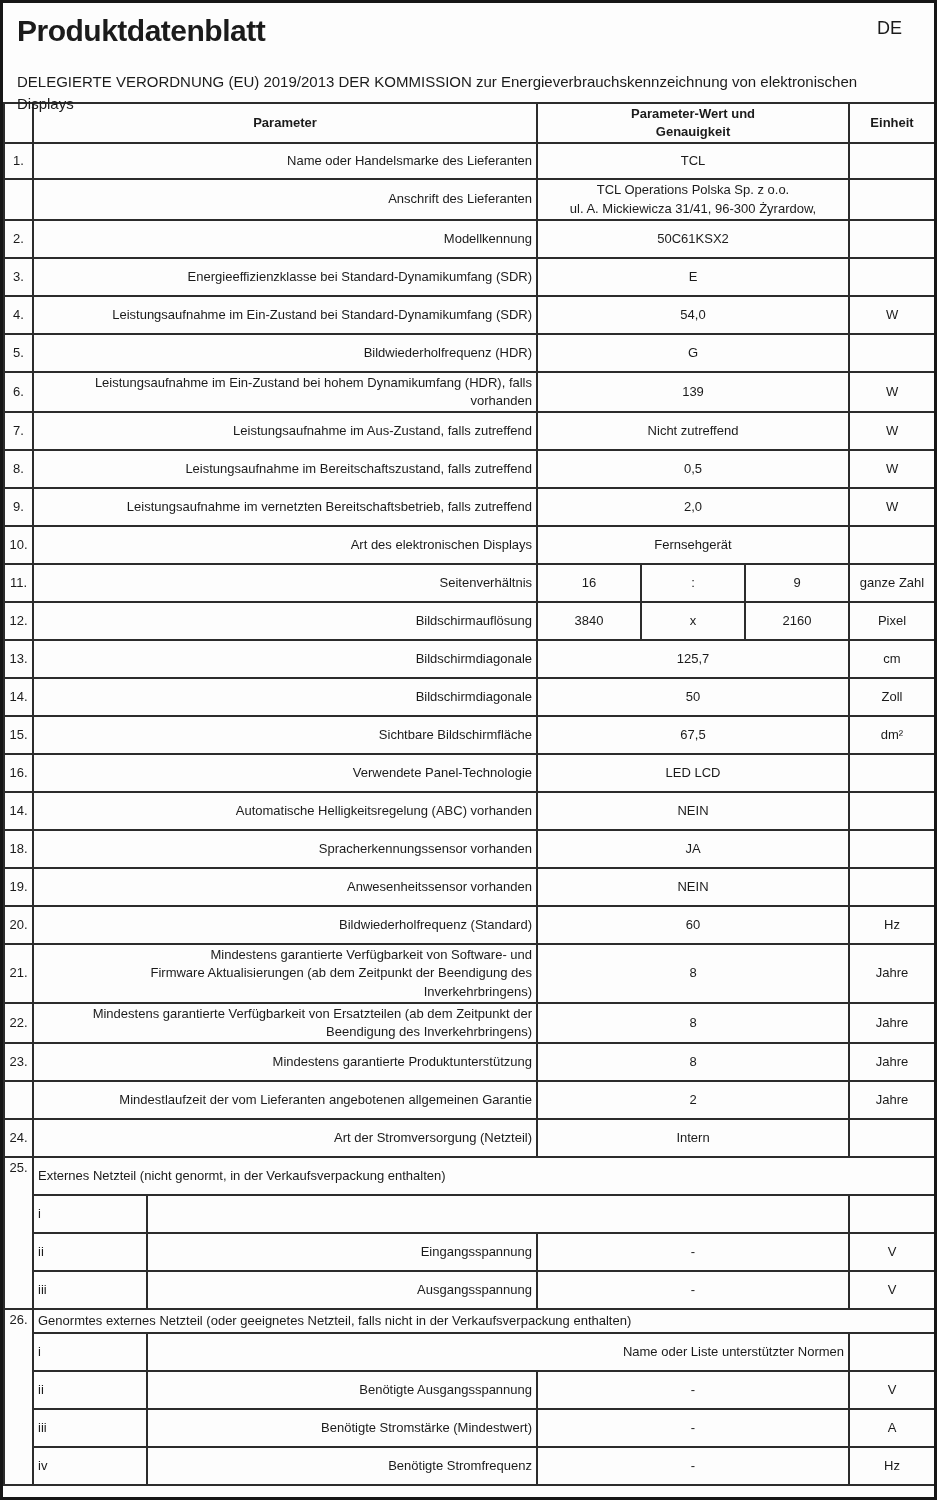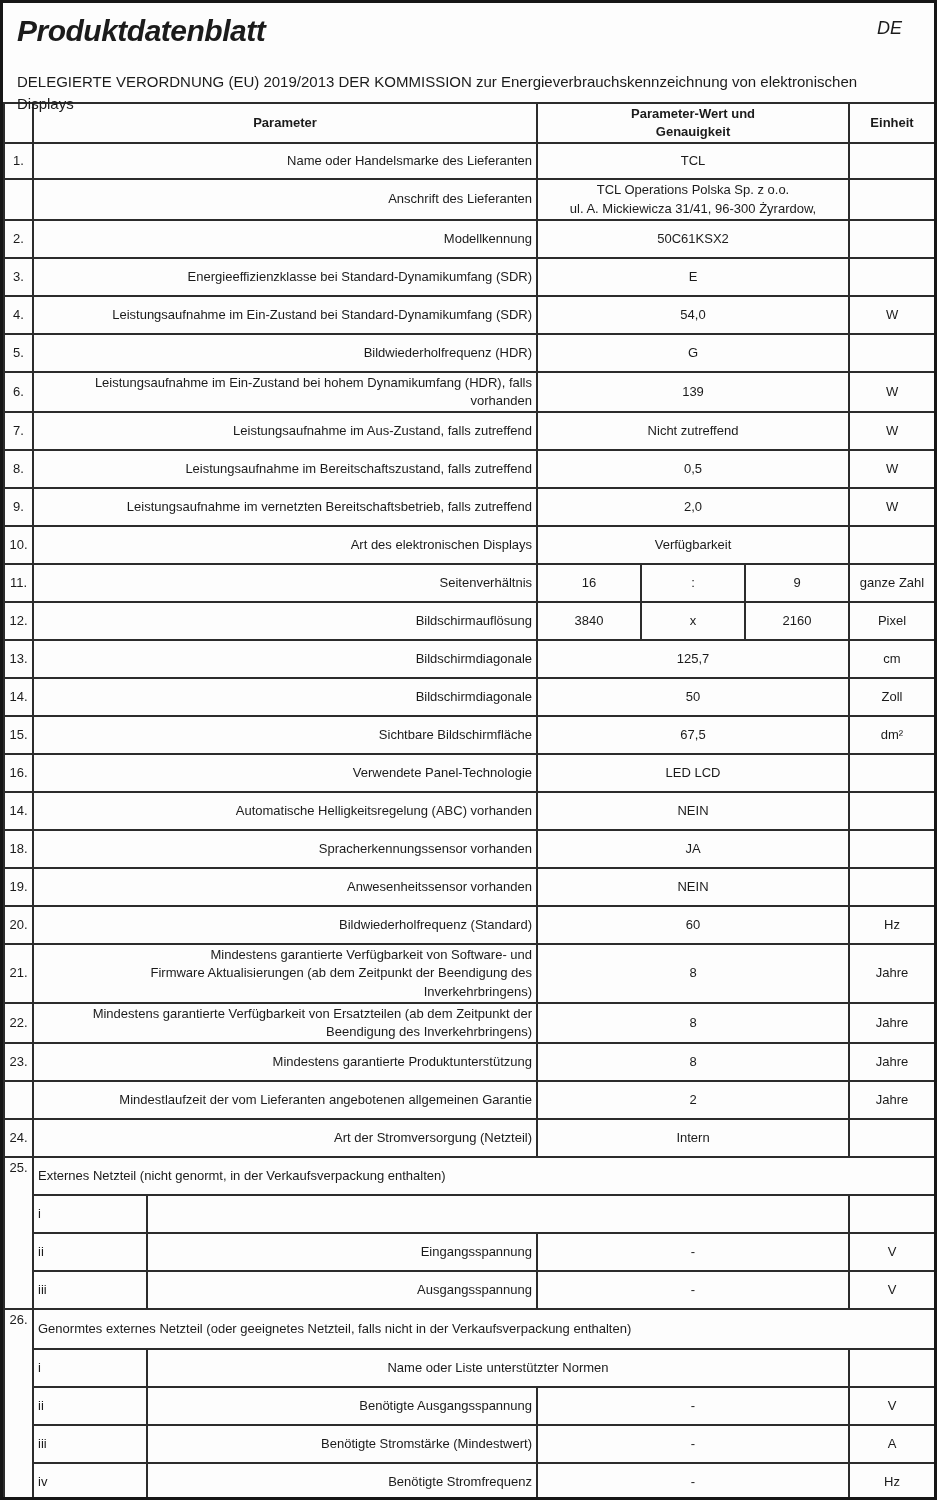--- a/index.html
+++ b/index.html
@@ -20,21 +20,20 @@
   }
   .doc-header {
     box-sizing: border-box;
     padding: 10px 14px 0 14px;
     height: 99px;
   }
   .title-row {
     display: flex;
     justify-content: space-between;
     align-items: flex-start;
-    font-style: italic;
   }
   .doc-title {
     font-size: 30px;
     font-weight: 700;
     letter-spacing: -0.5px;
     line-height: 36px;
   }
   .doc-lang {
     font-size: 18px;
     line-height: 30px;
@@ -54,37 +53,37 @@
   }
   table.sheet td {
     border: 2px solid #2c2c2c;
     font-size: 13px;
     line-height: 1.4;
     padding: 1px 4px;
     vertical-align: middle;
     overflow: hidden;
   }
   tr { height: 38px; }
-  tr.h40 { height: 40px; }
+  tr.h40 { height: 24px; }
   tr.h36 { height: 36px; }
   tr.h57 { height: 57px; }
   .hdr td {
     font-weight: bold;
     font-size: 14px;
     text-align: center;
     white-space: pre-line;
   }
   .cnum { text-align: center; padding: 1px 1px; }
   .cnum.top { vertical-align: top; }
   .cparam { text-align: right; white-space: pre-line; padding-left: 5px; }
   .cval { text-align: center; white-space: pre-line; }
   .cunit { text-align: center; }
   .csub { text-align: left; padding-left: 6px; }
   .csect { text-align: left; padding-left: 5px; }
-  .cwide { text-align: center; padding-left: 5px; border-radius: 12px; }
+  .cwide { text-align: right; padding-left: 5px; border-radius: 12px; }
 </style>
 </head>
 <body>
 
 <div class="page">
 
   <div class="doc-header">
     <div class="title-row">
       <div class="doc-title">Produktdatenblatt</div>
       <div class="doc-lang">DE</div>
@@ -181,21 +180,21 @@
     <tr>
       <td class="cnum">9.</td>
       <td class="cparam" colspan="2">Leistungsaufnahme im vernetzten Bereitschaftsbetrieb, falls zutreffend</td>
       <td class="cval" colspan="3">2,0</td>
       <td class="cunit">W</td>
     </tr>
 
     <tr>
       <td class="cnum">10.</td>
       <td class="cparam" colspan="2">Art des elektronischen Displays</td>
-      <td class="cval" colspan="3">Verfügbarkeit</td>
+      <td class="cval" colspan="3">Fernsehgerät</td>
       <td class="cunit"></td>
     </tr>
 
     <tr>
       <td class="cnum">11.</td>
       <td class="cparam" colspan="2">Seitenverhältnis</td>
       <td class="cval">16</td>
       <td class="cval">:</td>
       <td class="cval">9</td>
       <td class="cunit">ganze Zahl</td>

